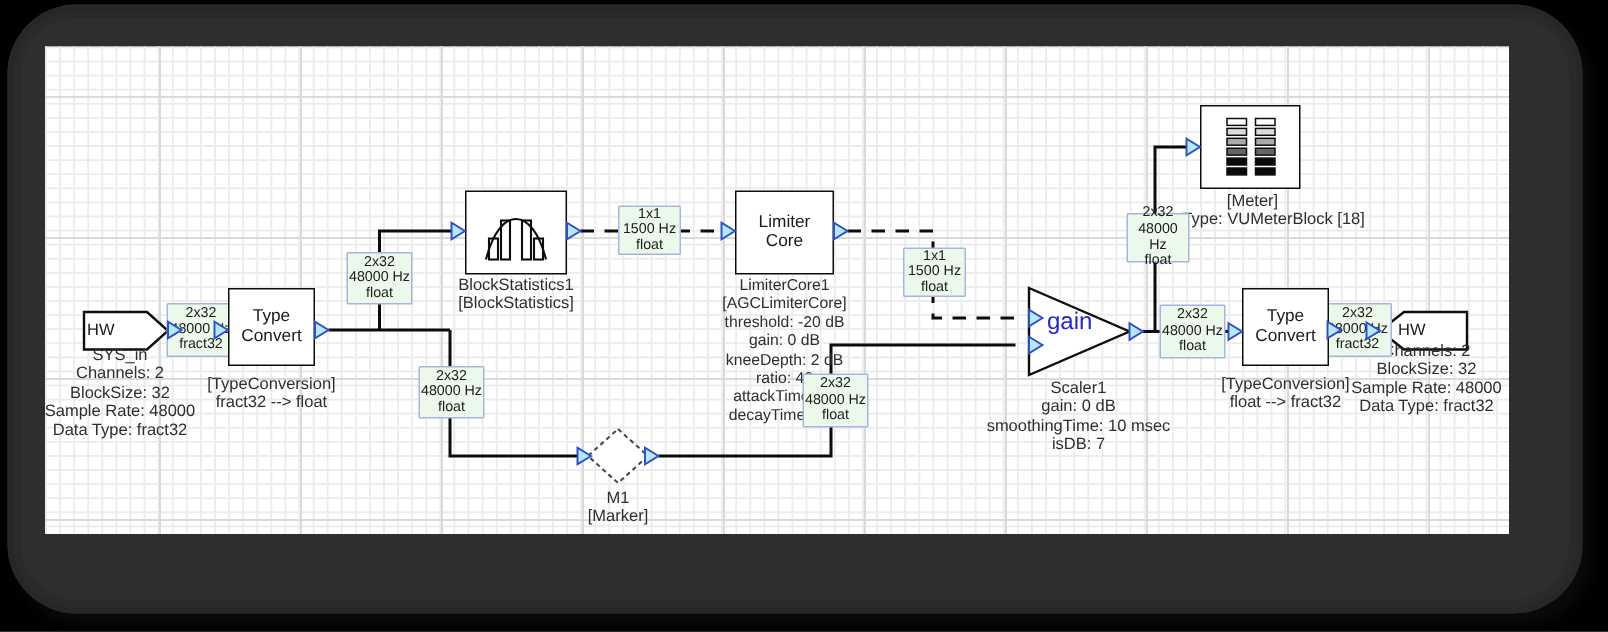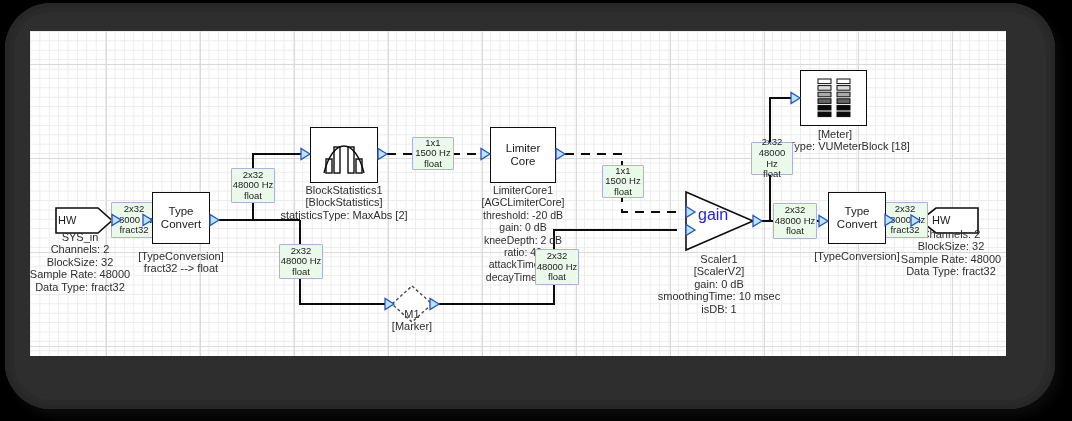--- a/index.html
+++ b/index.html
@@ -72,54 +72,53 @@
     </div>
 
     <div class="caption" style="left:76px;top:219px;width:150px">
       <div>[TypeConversion]</div>
       <div>fract32 --&gt; float</div>
     </div>
 
     <div class="caption" style="left:229px;top:153px;width:170px">
       <div>BlockStatistics1</div>
       <div>[BlockStatistics]</div>
-      <div>statisticsType: MaxAbs [2]</div>
     </div>
 
     <div class="caption small" style="left:408px;top:153px;width:170px">
       <div>LimiterCore1</div>
       <div>[AGCLimiterCore]</div>
       <div>threshold: -20 dB</div>
       <div>gain: 0 dB</div>
       <div>kneeDepth: 2 dB</div>
       <div>ratio: 40</div>
       <div>attackTime: 20</div>
       <div>decayTime: 100</div>
     </div>
 
-    <div class="caption" style="left:332px;top:277px;width:100px">
+    <div class="caption" style="left:332px;top:295px;width:100px">
       <div>M1</div>
       <div>[Marker]</div>
     </div>
 
     <div class="caption" style="left:604px;top:222px;width:170px">
       <div>Scaler1</div>
-      <div>[ScalerV2]</div>
       <div>gain: 0 dB</div>
       <div>smoothingTime: 10 msec</div>
-      <div>isDB: 1</div>
+      <div>isDB: 7</div>
     </div>
 
     <div class="caption" style="left:705px;top:97px;width:200px">
       <div>[Meter]</div>
       <div>meterType: VUMeterBlock [18]</div>
     </div>
 
     <div class="caption" style="left:752px;top:219px;width:150px">
       <div>[TypeConversion]</div>
+      <div>float --&gt; fract32</div>
     </div>
 
     <div class="caption" style="left:846px;top:197px;width:150px">
       <div>Channels: 2</div>
       <div>BlockSize: 32</div>
       <div>Sample Rate: 48000</div>
       <div>Data Type: fract32</div>
     </div>
 
     <div class="wirebox" style="left:81px;top:171px;width:46px;height:36px">

